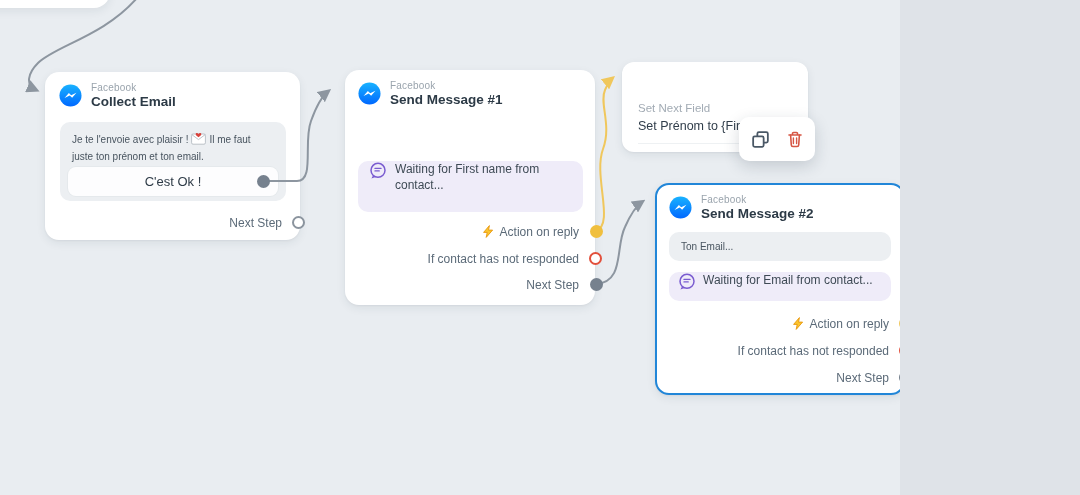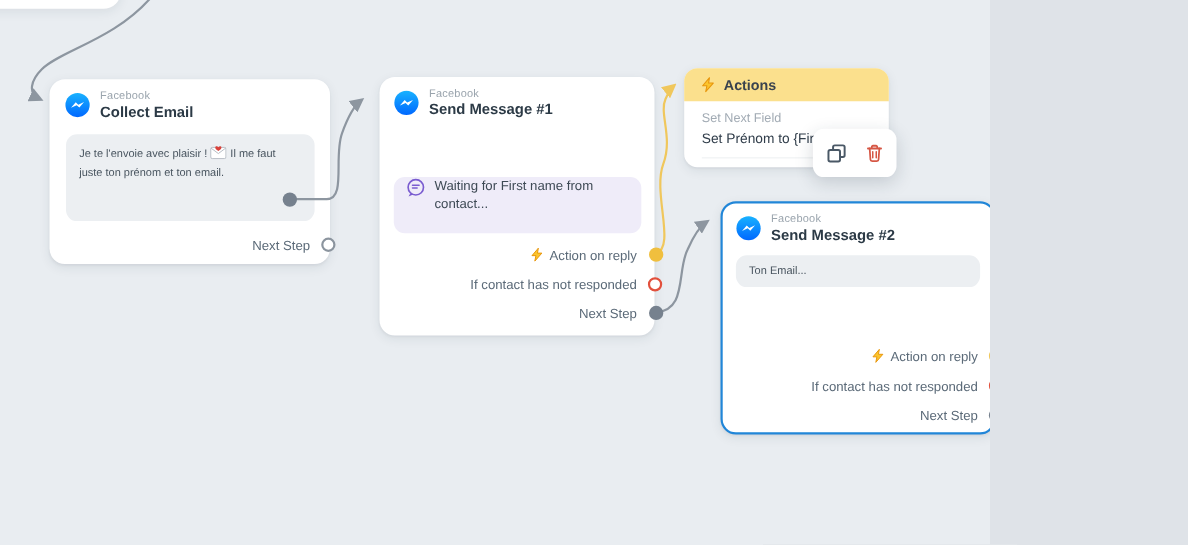--- a/index.html
+++ b/index.html
@@ -94,20 +94,21 @@
       <polygon points="5.8,14.6 10.3,9.4 12.7,11.7 18.2,9.2 13.7,14.4 11.2,12.1" fill="#fff"></polygon>
     </svg>
     <div class="platform-label" style="left:46px;top:10px;">Facebook</div>
     <div class="node-title" style="left:46px;top:22px;">Collect Email</div>
     <div class="bubble" style="left:15px;top:50px;width:226px;height:79px;padding:9px 12px 0;">
       <div class="bubble-text"><span>Je te l'envoie avec plaisir !</span><svg class="emoji-inline" width="15" height="14" viewBox="0 0 15 14">
             <rect x="0.6" y="3" width="13.8" height="10.2" rx="1.4" fill="#fff" stroke="#b6bcc3" stroke-width="0.9"></rect>
             <path d="M0.8,3.6 L7.5,8.6 L14.2,3.6" fill="none" stroke="#b6bcc3" stroke-width="0.9"></path>
             <path d="M7.5,2.9 C6.7,1.6 4.9,1.8 4.7,3 C4.5,4 5.6,4.9 7.5,6.2 C9.4,4.9 10.5,4 10.3,3 C10.1,1.8 8.3,1.6 7.5,2.9 Z" fill="#d8413a"></path>
           </svg><span>Il me faut juste ton prénom et ton email.</span></div>
+      <div class="msg-button">C'est Ok !</div>
     </div>
     <div class="port-row" style="top:143px;right:18px;">
       <span>Next Step</span>
     </div>
   </div>
 
   <div class="node" style="left:345px;top:70px;width:250px;height:235px;">
     <svg class="node-header-icon" style="left:13px;top:12px;" viewBox="0 0 24 24">
       <circle cx="12" cy="12" r="11.5" fill="url(#mgrad)"></circle>
       <polygon points="5.8,14.6 10.3,9.4 12.7,11.7 18.2,9.2 13.7,14.4 11.2,12.1" fill="#fff"></polygon>
@@ -131,41 +132,44 @@
     </div>
     <div class="port-row" style="top:181px;">
       <span>If contact has not responded</span>
     </div>
     <div class="port-row" style="top:207px;">
       <span>Next Step</span>
     </div>
   </div>
 
   <div class="node actions-node" style="left:622px;top:62px;width:186px;height:90px;">
-    <div class="actions-header">
-      <svg width="13" height="14" viewBox="0 0 12 13">
-        <path d="M7.4,0.6 L1.6,7.4 H5.2 L4.2,12.4 L10.6,5.1 H6.6 Z" fill="#fbc52d" stroke="#e8960c" stroke-width="0.9" stroke-linejoin="round"></path>
-      </svg>
-      <span>Actions</span>
-    </div>
     <div class="action-type">Set Next Field</div>
     <div class="action-summary">Set Prénom to {First N</div>
     <div class="action-divider"></div>
   </div>
 
   <div class="node selected" style="left:655px;top:183px;width:250px;height:212px;">
     <svg class="node-header-icon" style="left:12px;top:11px;" viewBox="0 0 24 24">
       <circle cx="12" cy="12" r="11.5" fill="url(#mgrad)"></circle>
       <polygon points="5.8,14.6 10.3,9.4 12.7,11.7 18.2,9.2 13.7,14.4 11.2,12.1" fill="#fff"></polygon>
     </svg>
     <div class="platform-label" style="left:44px;top:9px;">Facebook</div>
     <div class="node-title" style="left:44px;top:21px;">Send Message #2</div>
     <div class="bubble" style="left:12px;top:47px;width:222px;height:29px;padding:6px 12px;">
       <div class="bubble-text">Ton Email...</div>
     </div>
+    <div class="bubble purple" style="left:12px;top:87px;width:222px;height:29px;white-space:nowrap;gap:6px;padding:0 8px;">
+      <svg width="20" height="20" viewBox="0 0 20 20" style="flex:none">
+        <circle cx="10" cy="9.3" r="7" fill="none" stroke="#7a5cd0" stroke-width="1.5"></circle>
+        <path d="M5,14.6 L3.4,17.6 L7.6,15.9 Z" fill="#7a5cd0"></path>
+        <line x1="7" y1="7.4" x2="13" y2="7.4" stroke="#7a5cd0" stroke-width="1.4" stroke-linecap="round"></line>
+        <line x1="7" y1="9.9" x2="11.2" y2="9.9" stroke="#7a5cd0" stroke-width="1.4" stroke-linecap="round"></line>
+      </svg>
+      <span class="purple-text">Waiting for Email from contact...</span>
+    </div>
     <div class="port-row" style="top:131px;right:14px;">
       <svg width="12" height="13" viewBox="0 0 12 13">
         <path d="M7.4,0.6 L1.6,7.4 H5.2 L4.2,12.4 L10.6,5.1 H6.6 Z" fill="#fbc52d" stroke="#e8960c" stroke-width="0.9" stroke-linejoin="round"></path>
       </svg>
       <span>Action on reply</span>
     </div>
     <div class="port-row" style="top:158px;right:14px;">
       <span>If contact has not responded</span>
     </div>
     <div class="port-row" style="top:185px;right:14px;">

